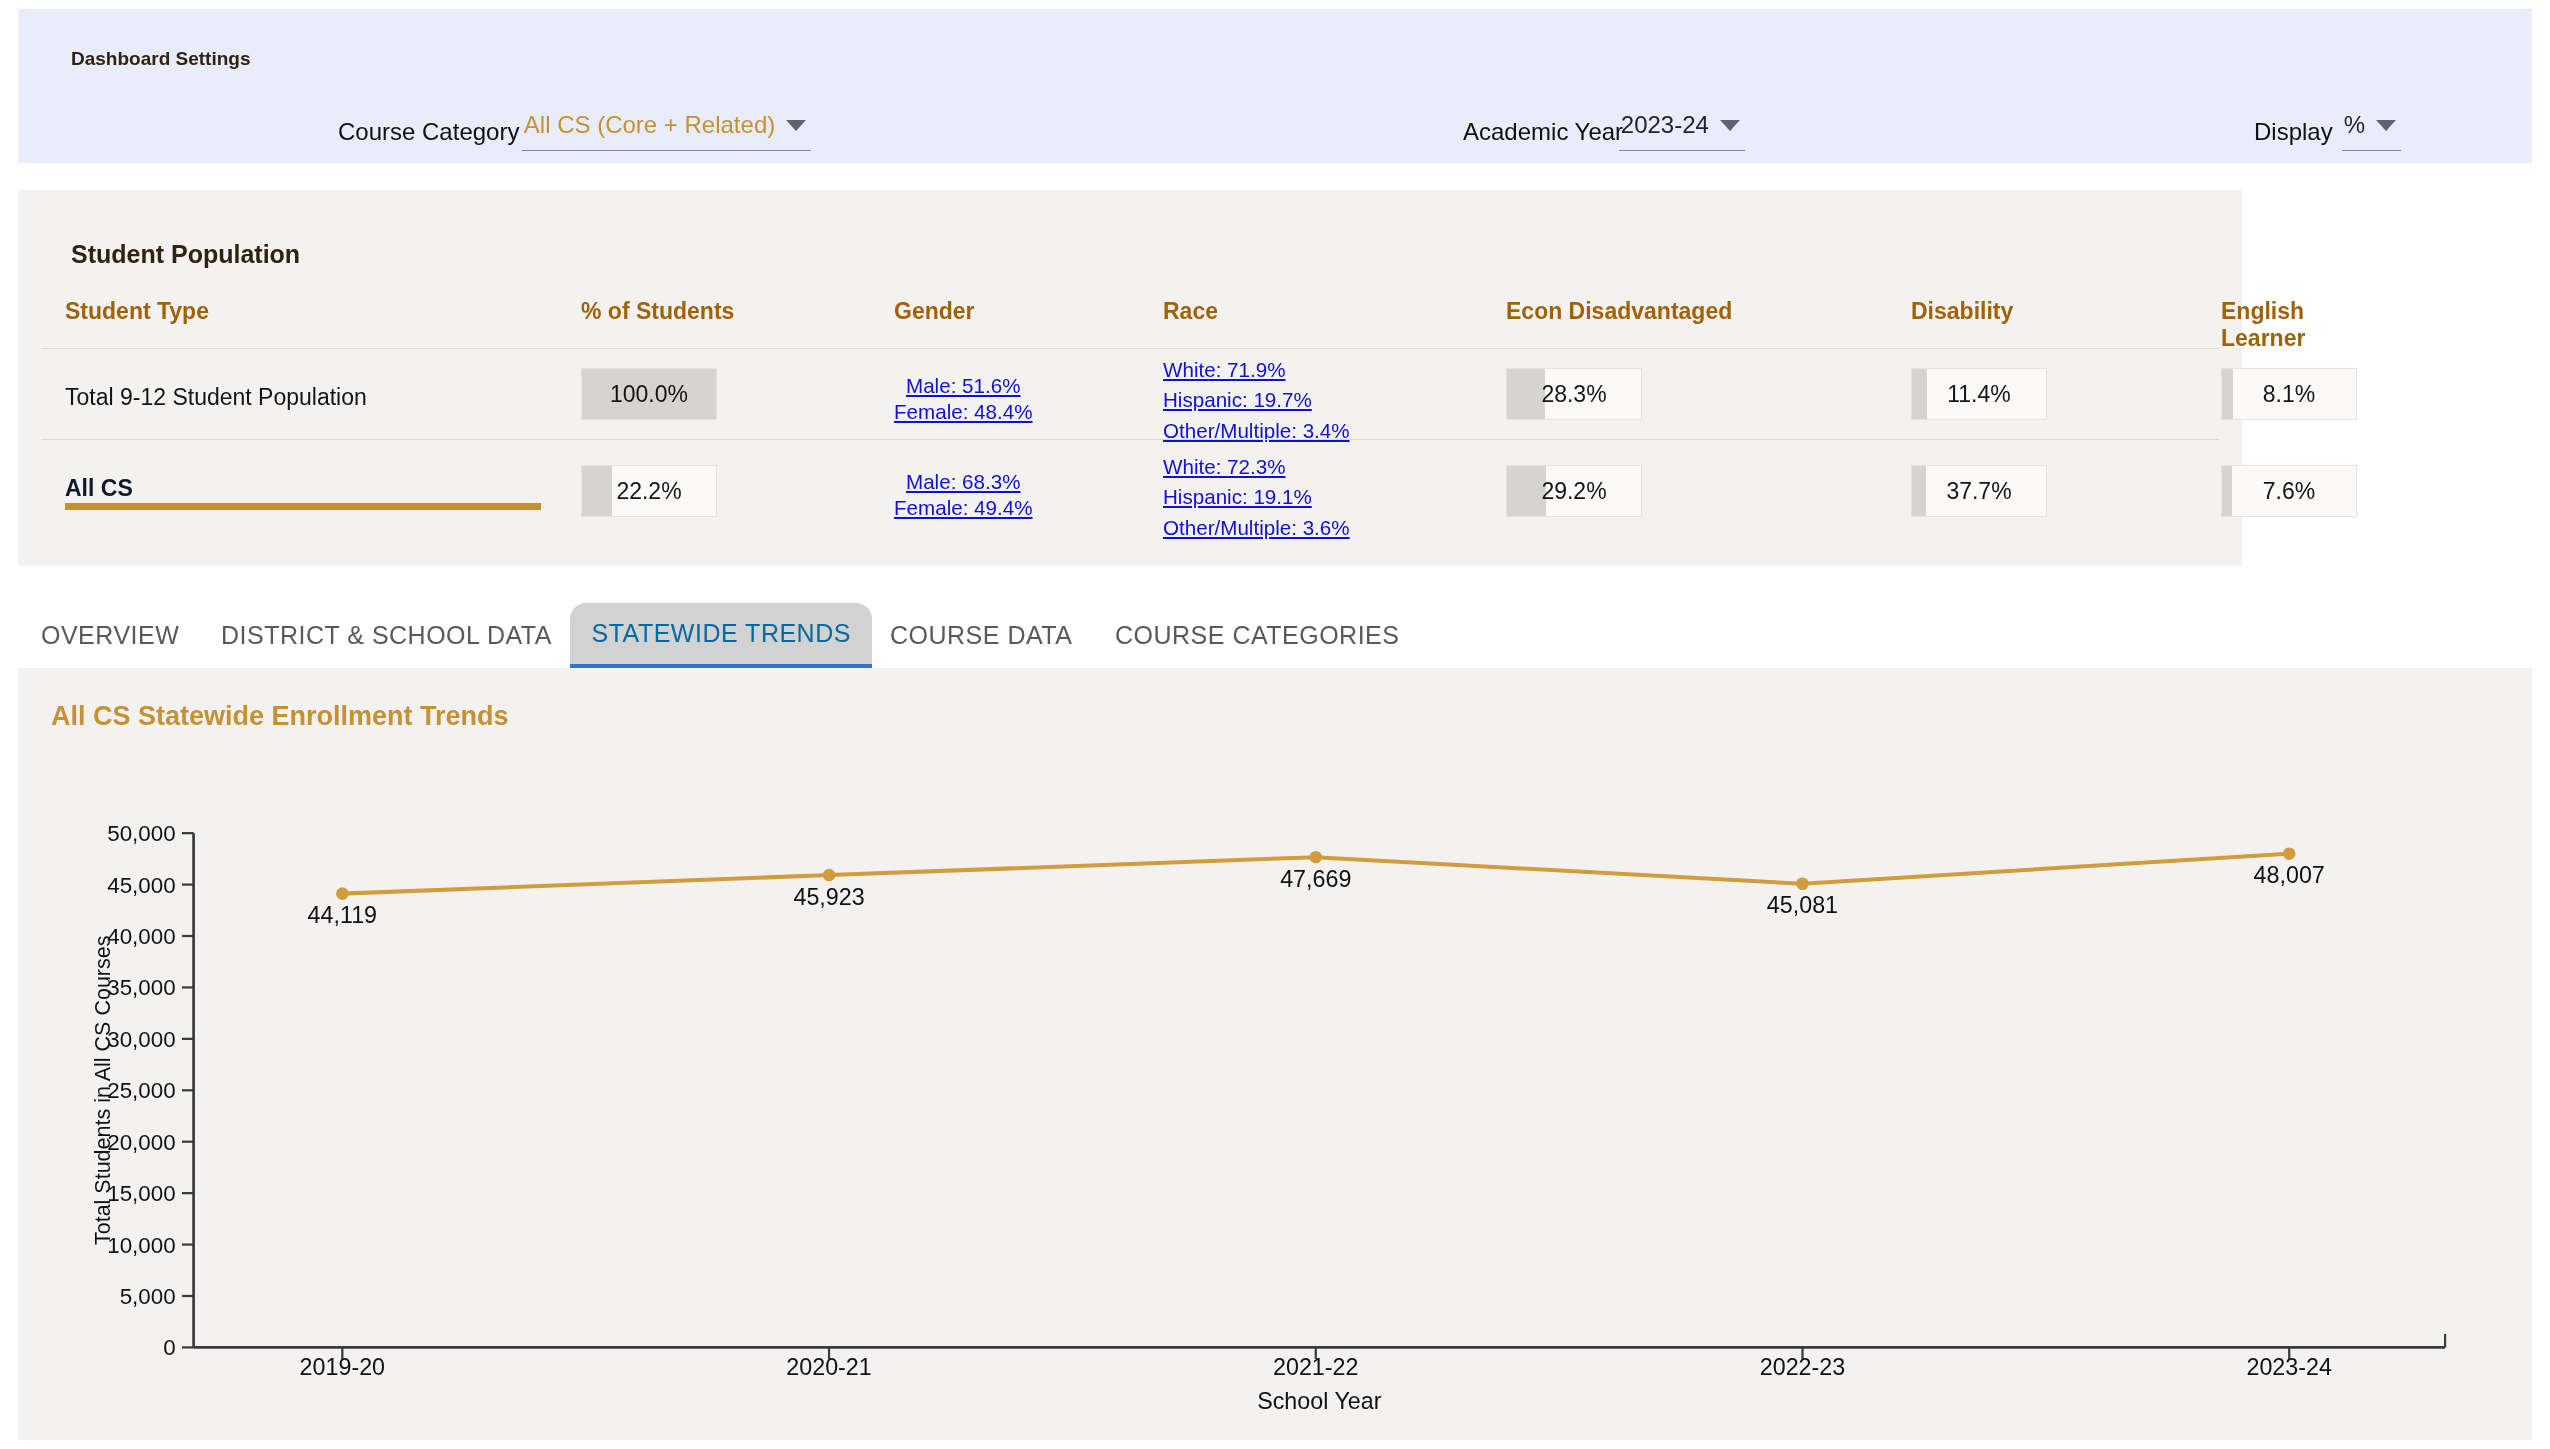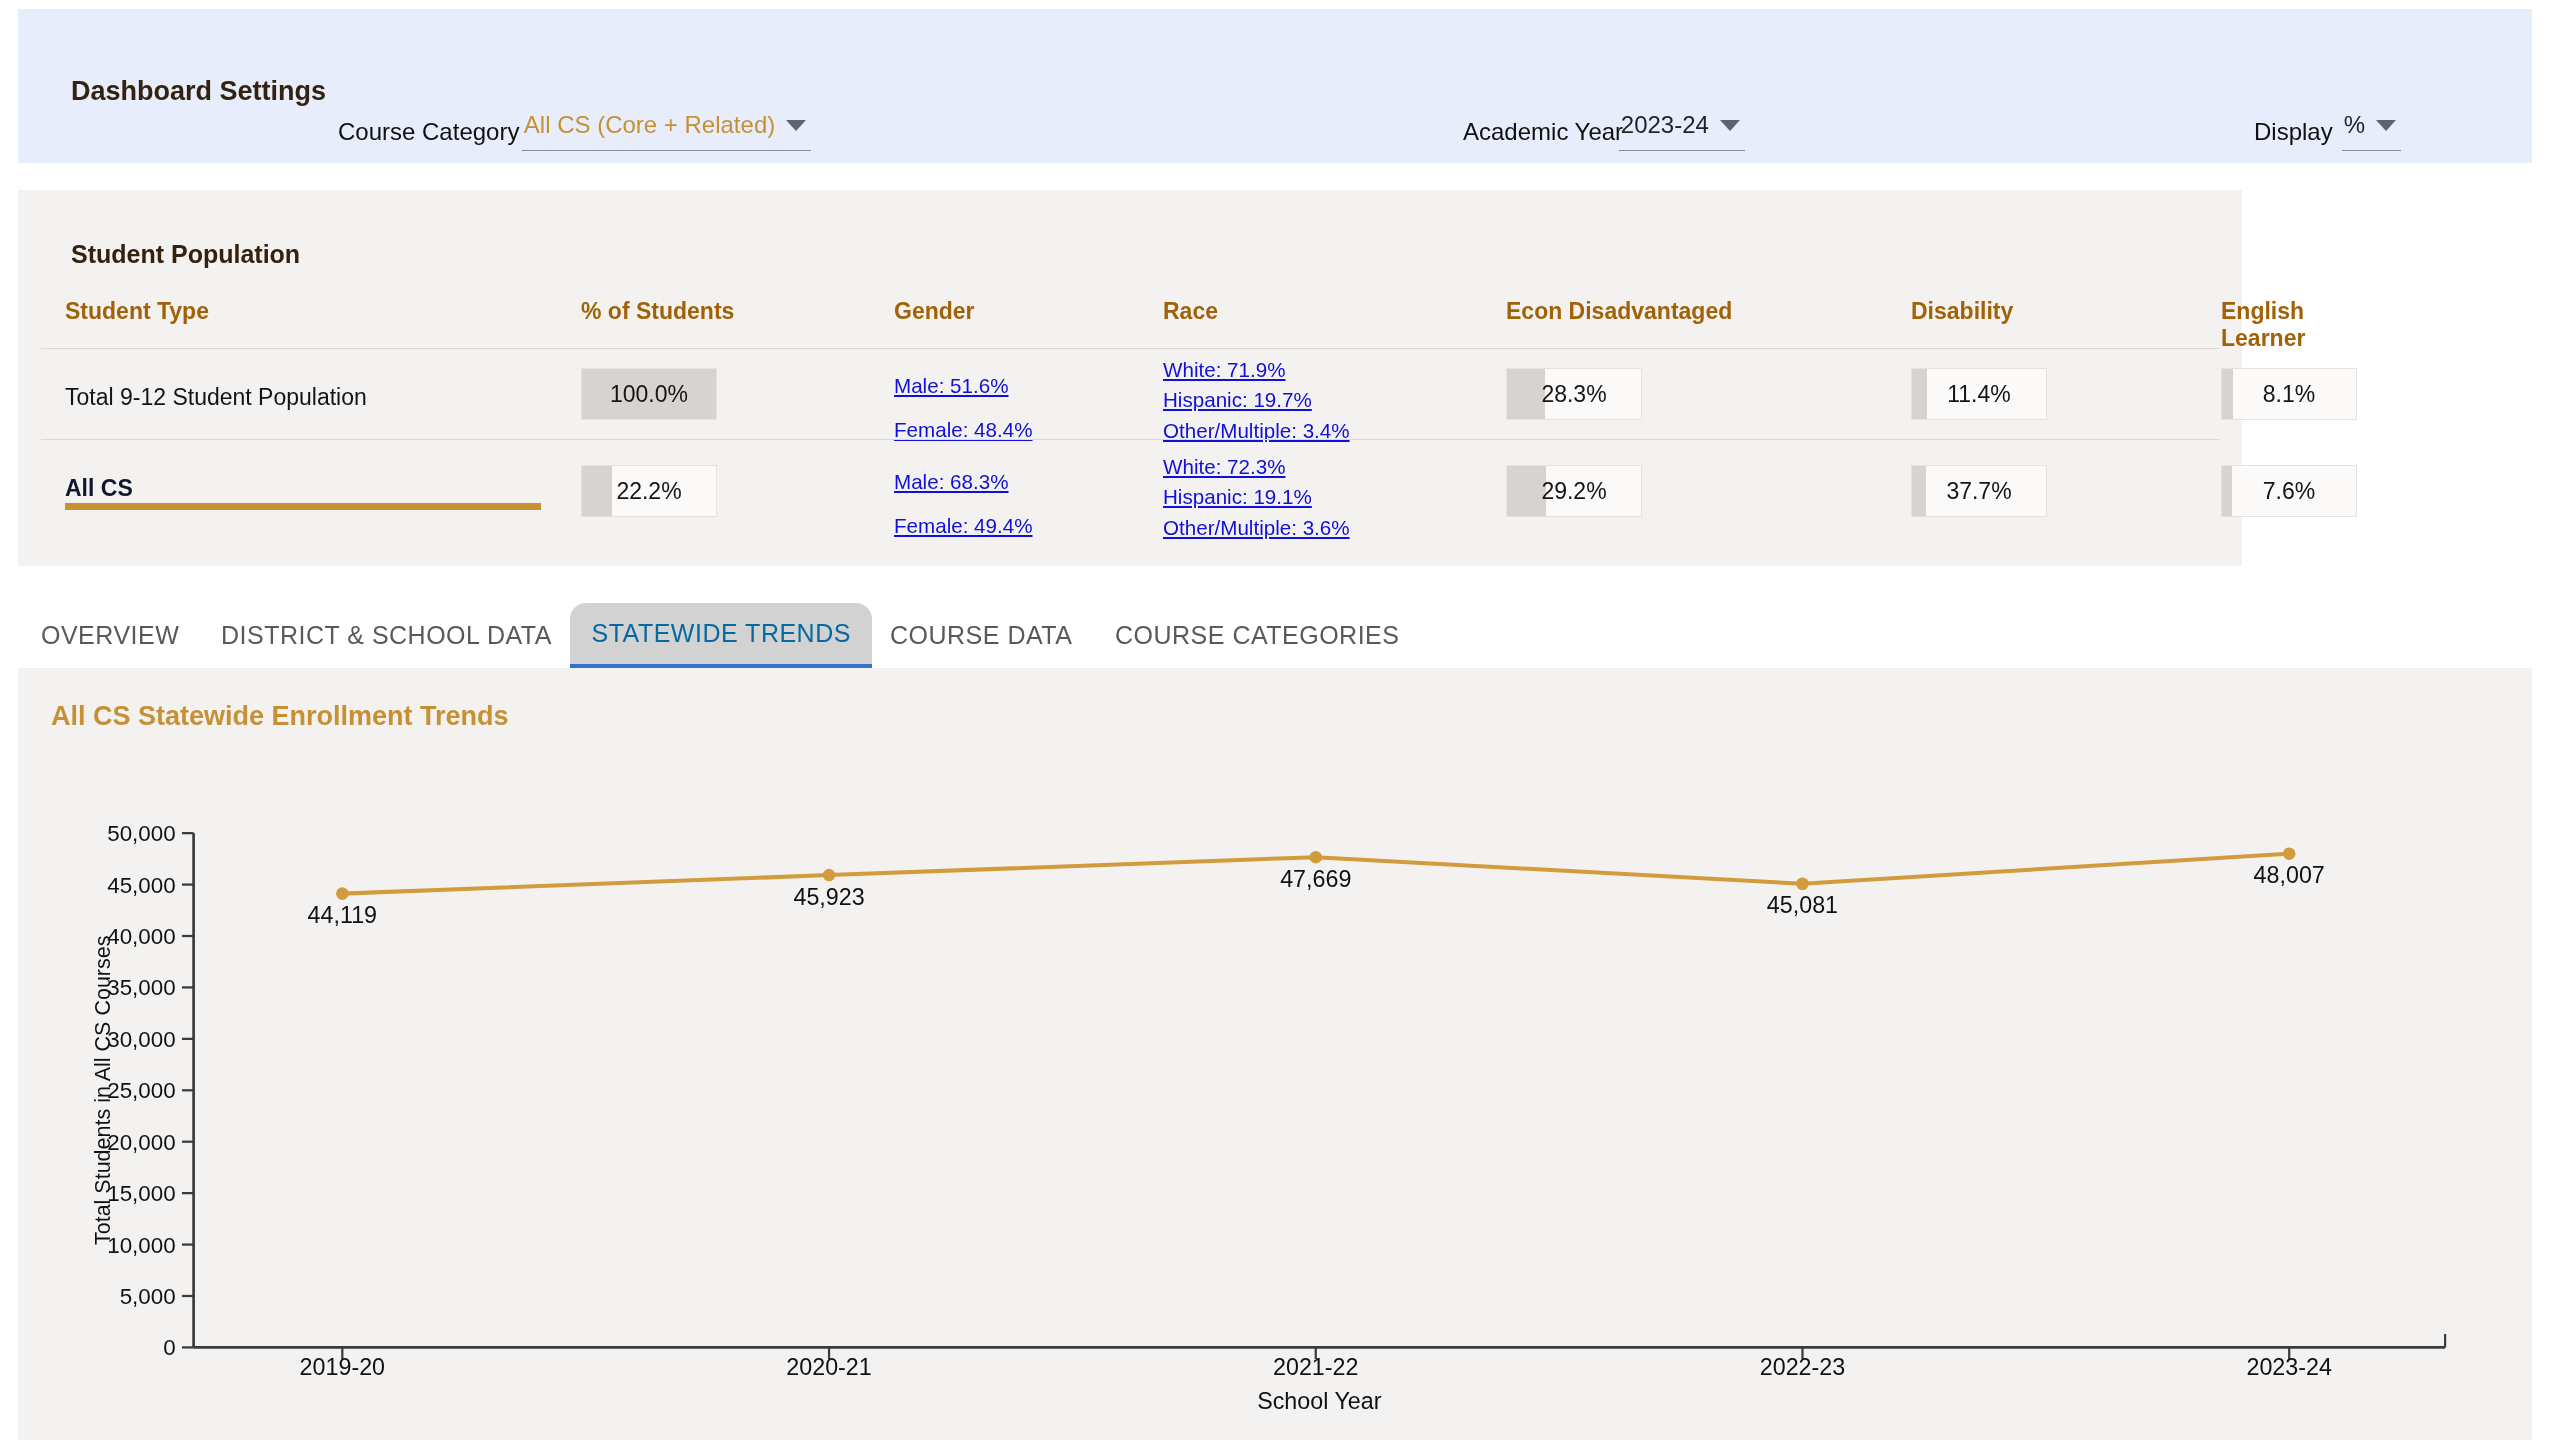--- a/index.html
+++ b/index.html
@@ -3,21 +3,21 @@
 <meta charset="utf-8">
 <style>
   * { margin:0; padding:0; box-sizing:border-box; }
   html,body { background:#ffffff; }
   body {
     width:2550px; height:1450px; position:relative;
     font-family:"Liberation Sans", sans-serif; color:#1a1a1a; overflow:hidden;
   }
   
   .band { position:absolute; left:18px; top:9px; width:2514px; height:154px; background:#e7edfb; }
-  .band-title { position:absolute; left:53px; top:39px; font-size:27px; font-weight:bold; color:#33220f;margin-top:28px; }
+  .band-title { position:absolute; left:53px; top:39px; font-size:19px; font-weight:bold; color:#33220f; }
   .ctl-label { position:absolute; top:109px; font-size:24px; color:#101010; }
   .dropdown { position:absolute; top:102px; display:flex; align-items:center;
               border-bottom:1.8px solid #878c94; padding:0 5.4px 10.8px 1.8px; font-size:24px; cursor:pointer; }
   .dd-caret { width:0; height:0; border-left:10px solid transparent; border-right:10px solid transparent;
               border-top:11.6px solid #5d646e; margin-left:10.8px; }
   .dd-orange { color:#c79033; }
   .dd-dark { color:#21252b; }
   .ctl-cc-label { left:320px; } .ctl-cc-dd { left:504px; min-width:265px; }
   .ctl-ay-label { left:1445px; } .ctl-ay-dd { left:1601px; min-width:118px; }
   .ctl-disp-label { left:2236px; } .ctl-disp-dd { left:2324px; min-width:56px; }
@@ -30,21 +30,21 @@
   .row-label { position:absolute; left:47px; font-size:23px; color:#141414; }
   .row-label.sel { color:#0f172a; font-weight:bold; }
   .sel-underline { position:absolute; left:47px; width:476px; height:7.2px; background:#c79033; }
   .bar-cell { position:absolute; width:136px; height:52px; background:#fbfaf9;
               border:1.8px solid #e5e2df; }
   .bar-fill { position:absolute; left:0; top:0; bottom:0; background:#d6d3d1; }
   .bar-text { position:absolute; inset:0; display:flex; align-items:center; justify-content:center;
               font-size:23px; color:#141414; }
   .cell-links { position:absolute; display:flex; flex-direction:column; }
   .cell-links a { font-size:20.6px; color:#0f10d8; text-decoration:underline; cursor:pointer; }
-  .g-links { row-gap:20px; } .r-links { row-gap:6.3px; }
+  .g-links { row-gap:2px;align-items:center; } .r-links { row-gap:6.3px; }
   
   .tabs { position:absolute; left:18px; top:566px; width:2514px; height:105px; background:#ffffff; }
   .tab { position:absolute; bottom:21.5px; font-size:25px; letter-spacing:0.5px; color:#58595b; cursor:pointer; white-space:nowrap; }
   .tab.active { bottom:1.8px; height:66px; display:flex; align-items:center; padding:0 21.5px;
                 background:#d2d2d2; border-radius:16px 16px 0 0;
                 border-bottom:5.4px solid #3273d0; color:#0369a1;text-align:center; }
   .tab-overview { left:23px; } .tab-district { left:203px; } .tab-statewide { left:552px; }
   .tab-coursedata { left:872px; } .tab-coursecat { left:1097px; }
   
   .chart-panel { left:18px; top:668px; width:2514px; height:772px; }

